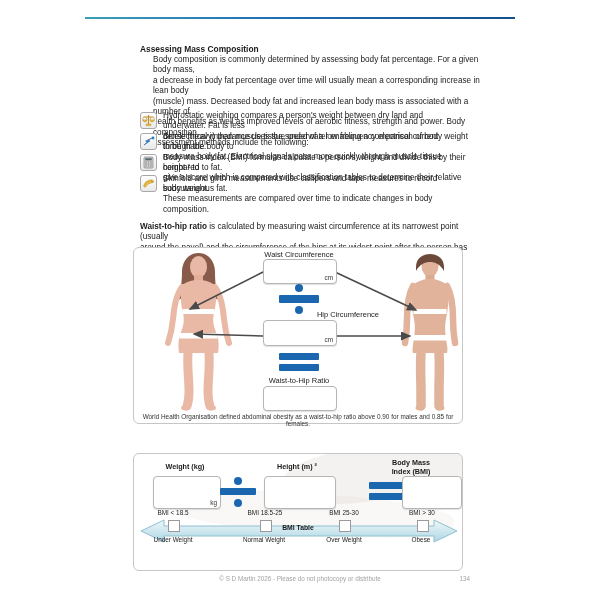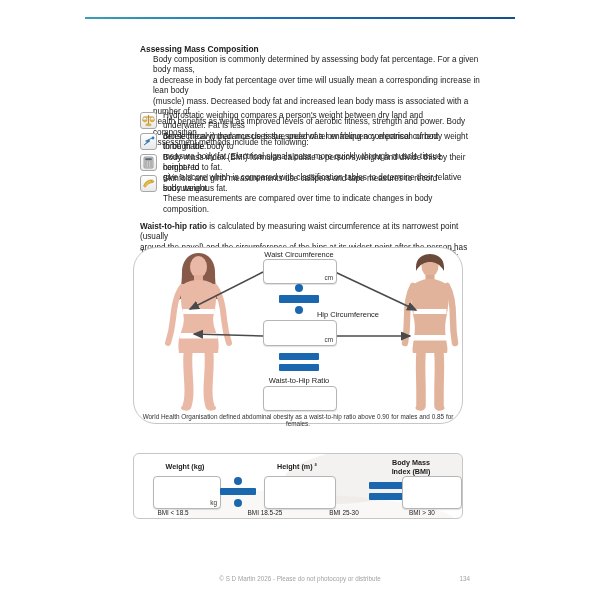--- a/index.html
+++ b/index.html
@@ -16,22 +16,22 @@
         background:linear-gradient(#ffffff,#e9e9e9);box-sizing:border-box;display:flex;
         align-items:center;justify-content:center;margin-top:1px;}
   .mtext{font-size:8.2px;line-height:10.3px;white-space:pre-line;}
   .h2{position:absolute;left:140px;top:197px;font-size:8.4px;font-weight:bold;}
   .activity-line{top:208px;margin-top:40px;}
   .whr-para{top:222px;}
   .bmi-para{top:433px;}
   .lead{font-weight:bold;}
   .panel{position:absolute;left:133px;width:330px;border:1px solid #c6c6c6;border-radius:6px;
          background:#fff;box-sizing:border-box;}
-  #fig1{top:247px;height:177px;border-radius:23px;}
-  #fig2{top:453px;height:66px;overflow:hidden;}
+  #fig1{top:247px;height:177px;}
+  #fig2{top:453px;height:118px;overflow:hidden;}
   .figlabel{position:absolute;width:160px;text-align:center;font-size:7.5px;color:#222;}
   .wbox{position:absolute;background:#fff;border:1px solid #b5b5b5;border-radius:4px;
         box-shadow:0 1px 1px rgba(0,0,0,0.12);}
   .unit{position:absolute;right:3px;bottom:2px;font-size:6.4px;color:#333;}
   .opbar{position:absolute;background:#1a67af;border-radius:1px;}
   .opdot{position:absolute;width:8px;height:8px;border-radius:50%;background:#1a67af;}
   .figsvg{position:absolute;top:0;left:0;}
   .caption{position:absolute;left:0;right:0;top:165px;text-align:center;font-size:6.4px;color:#333;}
   .blabel{position:absolute;font-weight:bold;font-size:7.2px;text-align:center;white-space:pre-line;line-height:9px;}
   .rng{position:absolute;width:80px;margin-left:-40px;text-align:center;font-size:6.4px;color:#222;}

